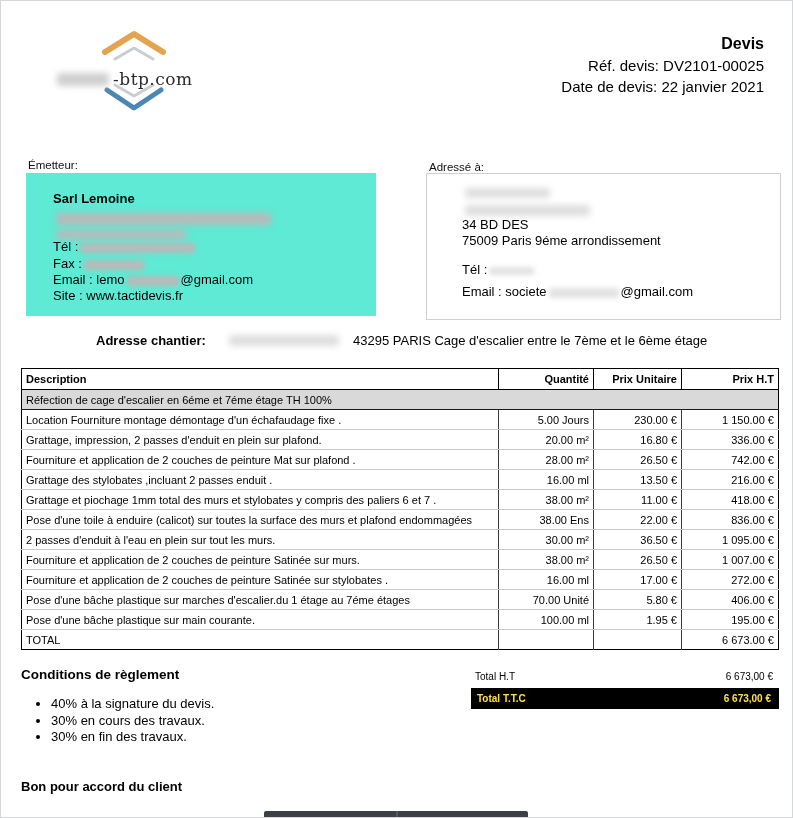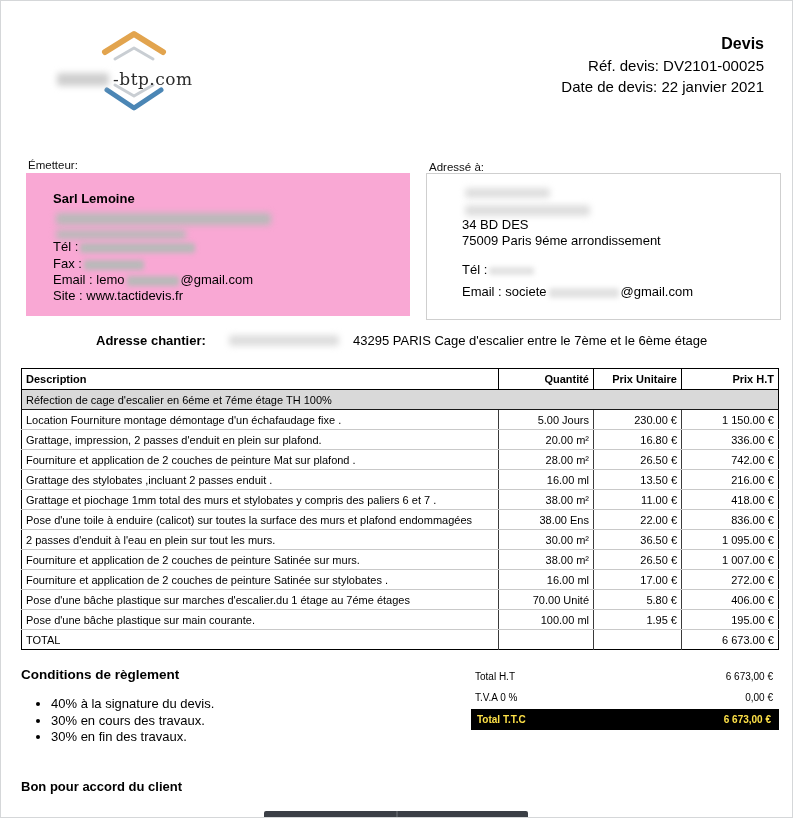--- a/index.html
+++ b/index.html
@@ -26,22 +26,22 @@
   .doc-header { position:absolute; right:28px; top:32px; text-align:right; font-size:15px; line-height:21px; }
   .doc-title { font-size:16px; font-weight:bold; line-height:22px; }
   .doc-header b { font-weight:normal; }
 
   
   .party-label { position:absolute; font-size:11.5px; color:#111; }
   .sender-label { left:27px; top:158px; }
   .recipient-label { left:428px; top:160px; }
 
   .sender-box {
-    position:absolute; left:25px; top:172px; width:384px; height:143px;
-    background:#f9a8d4; font-size:13px;
+    position:absolute; left:25px; top:172px; width:350px; height:143px;
+    background:#5eead4; font-size:13px;
   }
   .recipient-box {
     position:absolute; left:425px; top:172px; width:355px; height:147px;
     background:#fff; border:1px solid #cfcfcf; font-size:13px;
   }
   .pline { position:absolute; white-space:nowrap; }
   .bold { font-weight:bold; }
   .smudge { position:absolute; filter:blur(3px); border-radius:3px; }
   .smudge.on-gray { background:#b9b9b9; }
   .smudge.on-white { background:#dedede; }
@@ -254,24 +254,20 @@
         <li>30% en cours des travaux.</li>
         <li>30% en fin des travaux.</li>
       </ul>
   </div>
 
   <div class="totals">
     <div class="totals-row">
       <span>Total H.T</span>
       <span>6 673,00 €</span>
     </div>
-    <div class="totals-row">
-      <span>T.V.A 0 %</span>
-      <span>0,00 €</span>
-    </div>
     <div class="totals-row ttc">
       <span>Total T.T.C</span>
       <span>6 673,00 €</span>
     </div>
   </div>
 
   <div class="approval">Bon pour accord du client</div>
   <div class="bottom-bar"></div>
 
 </div>

